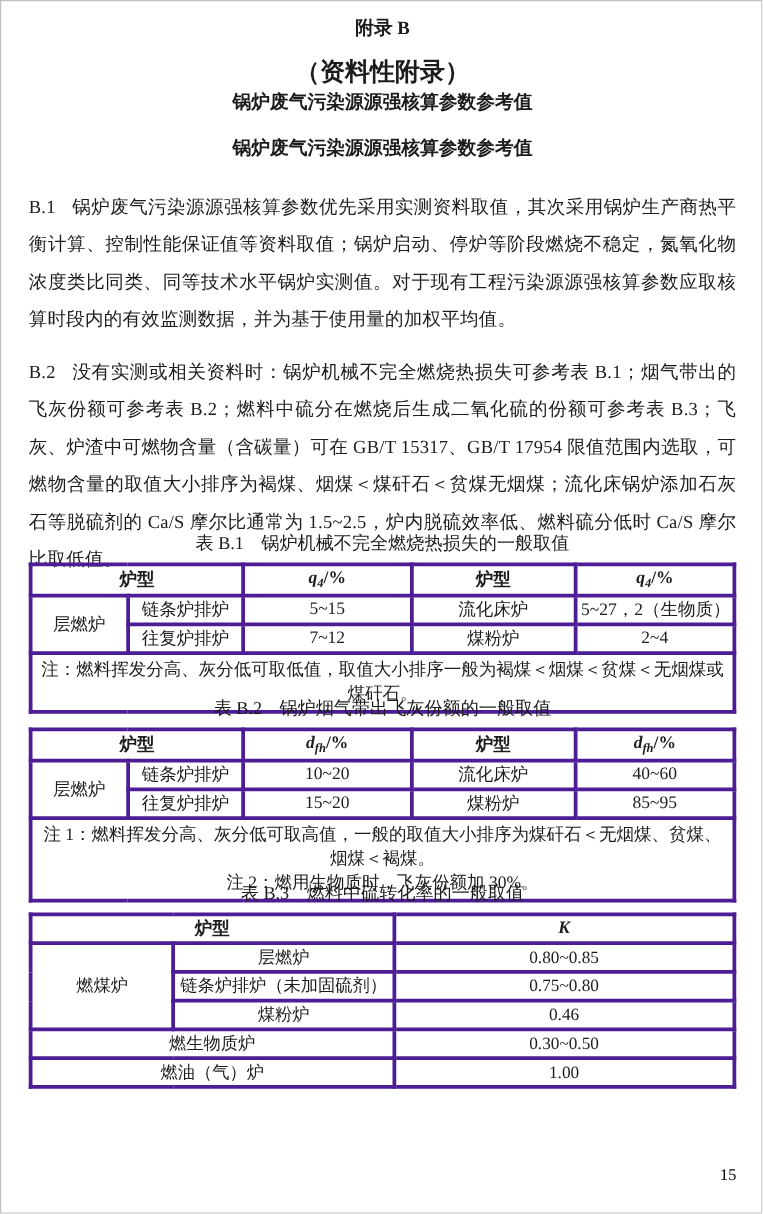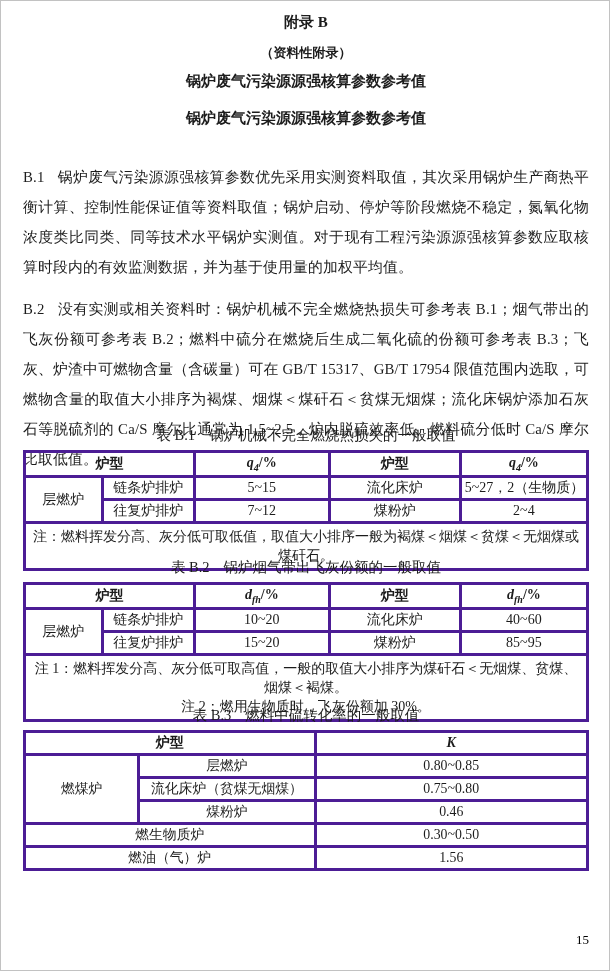--- a/index.html
+++ b/index.html
@@ -11,30 +11,29 @@
     border:1px solid #c2c2c2;
     font-family:"Liberation Serif","DejaVu Serif",serif;
     color:#1c1c1c;
     overflow:hidden;
   }
   .abs { position:absolute; left:22px; width:566px; }
   .center { text-align:center; }
   .bold { font-weight:bold; }
 
   #appendix-label   { top:12px;  font-size:15px; }
-  #appendix-note    { top:43px;  font-size:13px; }
+  #appendix-note    { top:43px;  font-size:20px; }
   #appendix-title   { top:71px;  font-size:15px; }
   #section-title    { top:108px; font-size:15px; }
 
   .para {
     font-size:14.8px;
     line-height:30px;
     text-align:justify;
     letter-spacing:0.2px;
-    margin-top:11px;
   }
   #para-b1 { top:150px; }
   #para-b2 { top:282px; }
   #para-b3 { top:862px; }
   .plabel { margin-right:13px; }
 
   .tbl-block { }
   #tbl1-block { top:424px; }
   #tbl2-block { top:556px; }
   #tbl3-block { top:704px; }
@@ -178,34 +177,34 @@
           <tr class="hdr">
         <th colspan="2">炉型</th>
         <th><i class="var">K</i></th>
       </tr>
       <tr>
         <td rowspan="3">燃煤炉</td>
         <td>层燃炉</td>
         <td>0.80~0.85</td>
       </tr>
       <tr>
-        <td>流化床炉（贫煤无烟煤）</td>
+        <td>链条炉排炉（未加固硫剂）</td>
         <td>0.75~0.80</td>
       </tr>
       <tr>
         <td>煤粉炉</td>
         <td>0.46</td>
       </tr>
       <tr>
         <td colspan="2">燃生物质炉</td>
         <td>0.30~0.50</td>
       </tr>
       <tr>
         <td colspan="2">燃油（气）炉</td>
-        <td>1.56</td>
+        <td>1.00</td>
       </tr>
     </tbody>
       </table>
   </div>
 
 
   <div id="page-number">15</div>
 
 </div>
 

